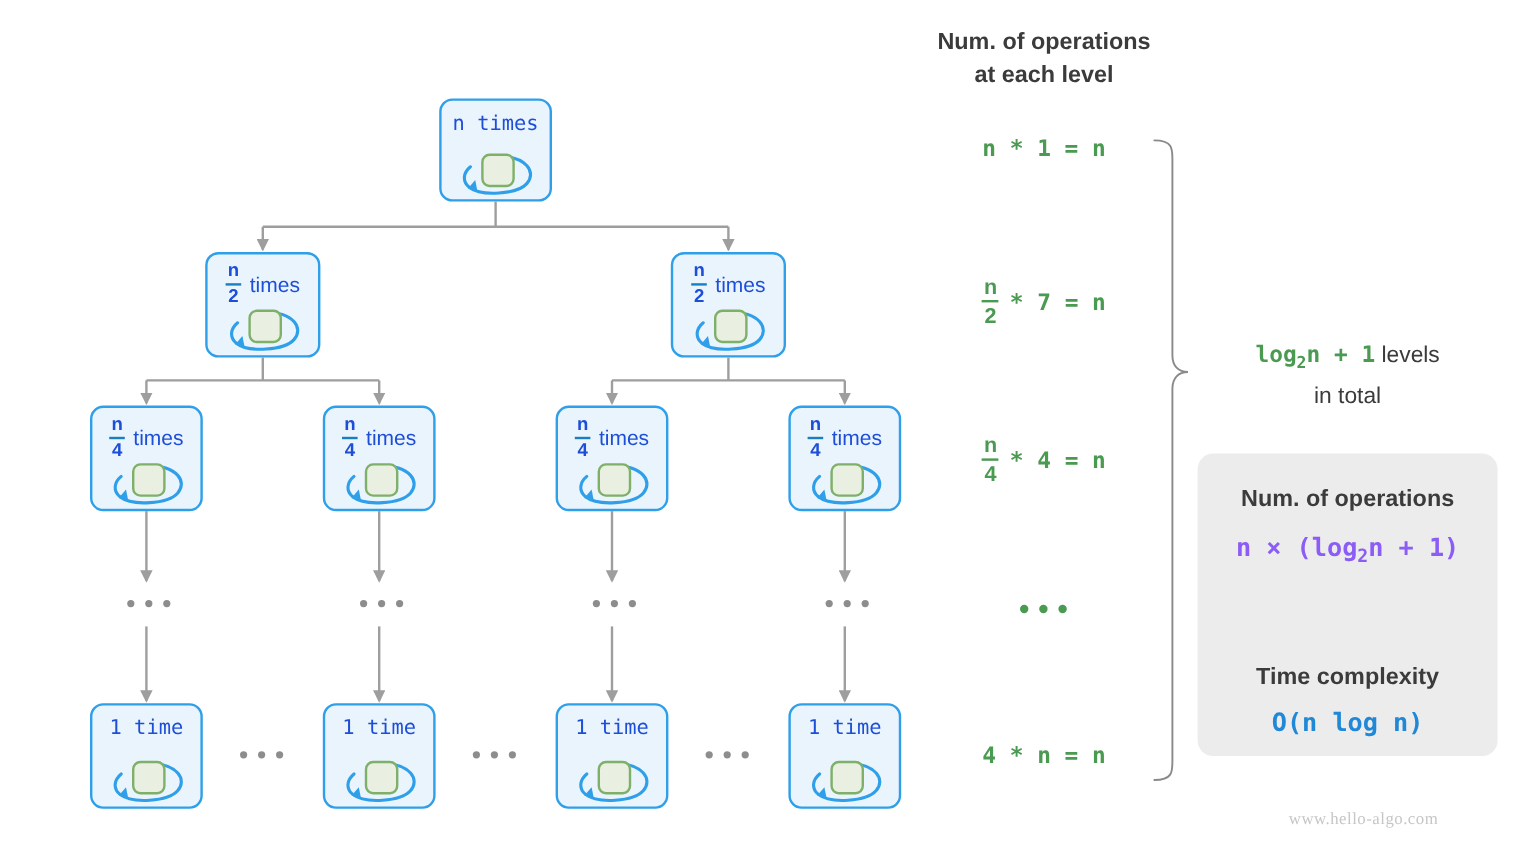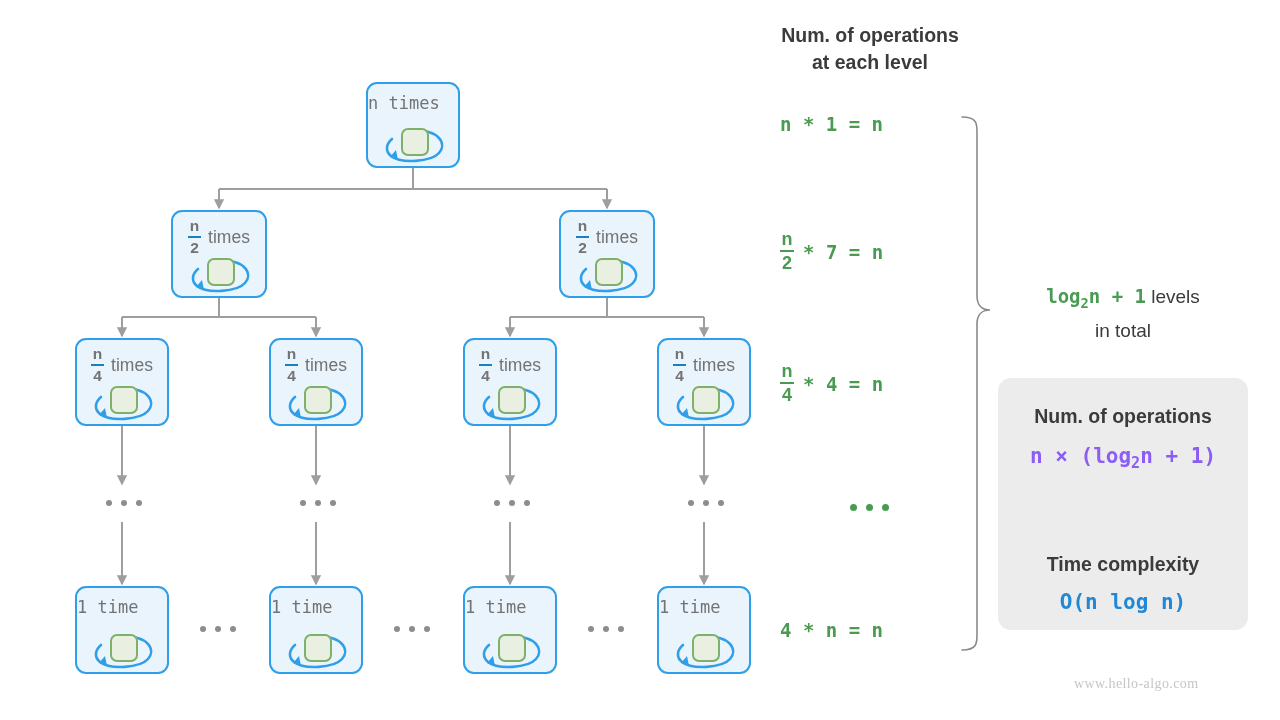--- a/index.html
+++ b/index.html
@@ -31,21 +31,22 @@
     position: absolute;
     box-sizing: border-box;
     background: #eaf4fd;
     border: 2.3px solid #2e9fe8;
     border-radius: 11px;
   }
   .node-label {
     position: absolute;
     left: 0; right: 0;
     top: 9px;
-    color: #737373;
+    text-align: center;
+    color: #1d4ed8;
     font-family: "DejaVu Sans Mono", monospace;
     font-size: 17px;
     letter-spacing: 0px;
     white-space: nowrap;
   }
   .node-label.frac-label {
     display: flex;
     align-items: center;
     justify-content: center;
     gap: 7px;
@@ -113,21 +114,21 @@
     color: #3b3b3b;
     font-weight: bold;
     font-size: 19.5px;
     line-height: 27px;
     white-space: pre-line;
   }
   .op-formula {
     position: absolute;
     display: flex;
     align-items: center;
-    justify-content: flex-start;
+    justify-content: center;
     gap: 9px;
     color: #4a9a52;
     font-family: "DejaVu Sans Mono", monospace;
     font-weight: bold;
     font-size: 19px;
     white-space: nowrap;
   }
   .op-formula .frac {
     color: #4a9a52;
     font-family: "Liberation Sans", sans-serif;

